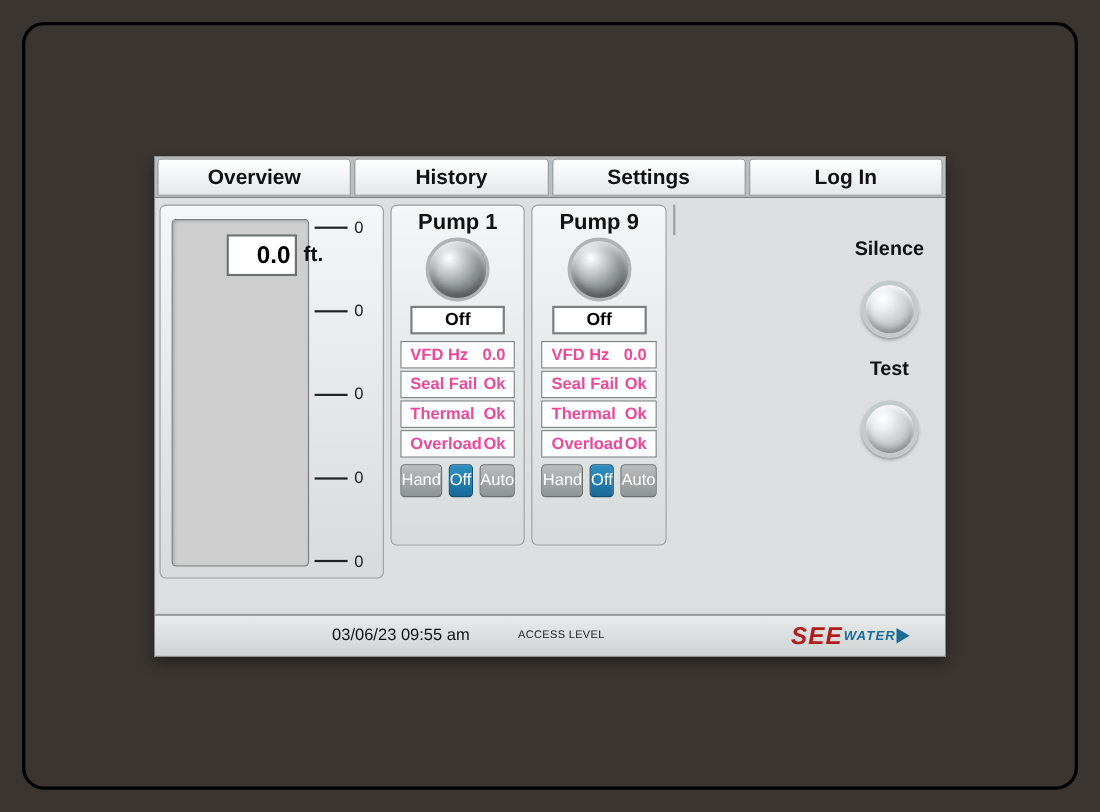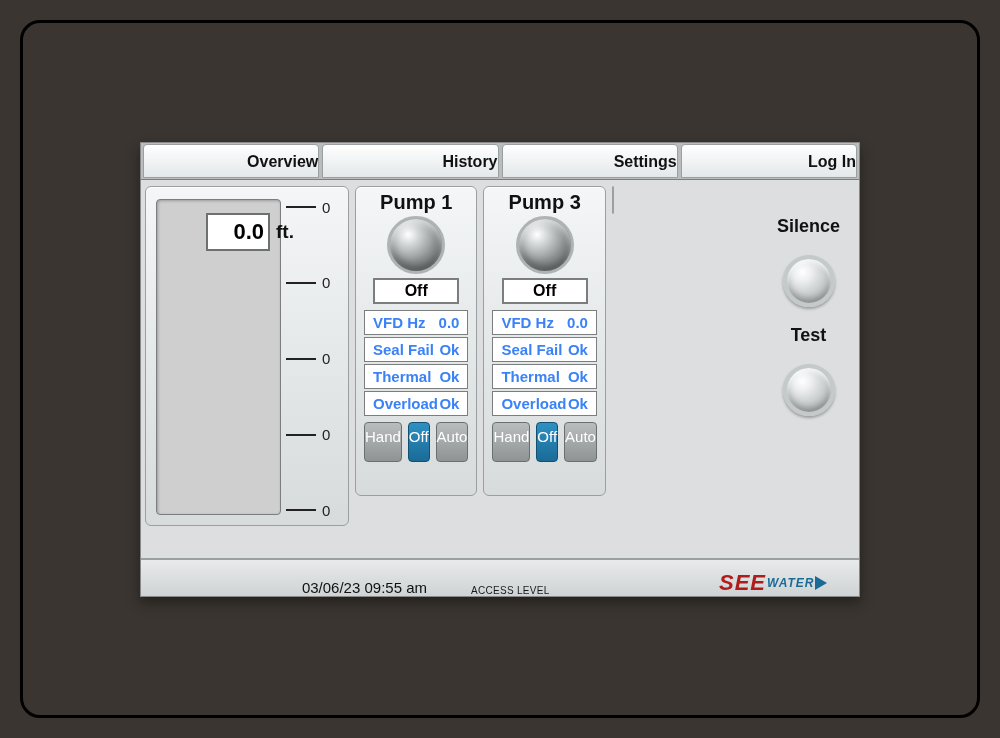--- a/index.html
+++ b/index.html
@@ -39,23 +39,23 @@
     background: #b9bdbd;
     border-bottom: 1px solid #7b7f7f;
   }
   .tab {
     flex: 1;
     height: 34px;
     background: linear-gradient(to bottom, #ffffff 0%, #f2f4f5 45%, #e4e8ea 100%);
     border: 1px solid #9aa0a1;
     border-radius: 4px 4px 0 0;
     font-weight: bold;
-    font-size: 16px;
+    font-size: 19px;
     color: #111;
-    text-align: right;
+    text-align: center;
     line-height: 34px;
     cursor: pointer;
   }
   
   .main {
     flex: 1;
     display: flex;
     gap: 6px;
     padding: 6px 8px 4px 4px;
   }
@@ -134,26 +134,26 @@
   .state-box {
     width: 86px; margin: 4px auto 6px auto;
     background: #fff; border: 2px solid #7a7e7e;
     font-weight: bold; font-size: 16px;
     padding: 2px 0;
   }
   .kv {
     display: flex; justify-content: space-between;
     background: #fff; border: 1px solid #7a7e7e;
     padding: 3px 8px; margin: 2px 0;
-    font-weight: bold; font-size: 15px; color:#3b82f6;
+    font-weight: bold; font-size: 15px; color:#ec4899;
   }
   .mode-row { display: flex; gap: 6px; margin-top: 6px; justify-content: center;}
   .mode-btn {
     flex:1; max-width: 56px;
-    height: 40px; border-radius: 4px;
+    height: 30px; border-radius: 4px;
     color: #fff; font-size: 15px;
     border: 1px solid #6b6f70;
     background: linear-gradient(to bottom, #b9bdbe, #8e9394);
     cursor: pointer;
     line-height: 28px;
   }
   .mode-btn.active { background: linear-gradient(to bottom, #2f90c3, #1a6b98); border-color:#11506f;}
   .msg-bar {
     height: 28px;
     background: linear-gradient(to bottom, #fbfbfb, #e4e7e8);
@@ -168,21 +168,21 @@
     background: radial-gradient(circle at 35% 30%, #ffffff 0%, #eef0f1 20%, #c8cccd 55%, #9aa0a1 100%);
     border: 4px solid #c4c9ca;
     box-shadow: 0 2px 3px rgba(0,0,0,0.3), inset 0 3px 4px rgba(255,255,255,0.8), inset 0 -4px 6px rgba(0,0,0,0.25);
     cursor: pointer;
   }
   
   .footer {
     height: 38px;
     background: linear-gradient(to bottom, #e8eaeb, #cfd3d4);
     border-top: 2px solid #9aa0a1;
-    display: flex; align-items: flex-end;
+    display: flex; align-items: center;
     font-size: 15px; color:#111;
   }
   .footer .dt { flex: 0 0 310px; text-align: right; padding-right: 24px;}
   .footer .acc { flex: 1; font-weight: normal; font-size: 10px; color:#1a1a1a; padding-left: 20px; letter-spacing:0.3px;}
   .footer .logo {
     flex: 0 0 140px; font-weight: 900; font-style: italic;
     font-size: 22px; color: #b01b1b; letter-spacing: 1px;
     display: flex; align-items: center; gap: 1px;
   }
   .footer .logo .water { font-size: 12px; color:#1a6b98; font-style: italic;}
@@ -260,21 +260,21 @@
                 <span>Ok</span>
               </div>
             <div class="mode-row">
               <div class="mode-btn">Hand</div>
               <div class="mode-btn active">Off</div>
               <div class="mode-btn">Auto</div>
             </div>
           </div>
 
           <div class="panel pump-panel">
-            <div class="pump-title">Pump 3</div>
+            <div class="pump-title">Pump 9</div>
             <div class="lamp"></div>
             <div class="state-box">Off</div>
             <div class="kv">
                 <span>VFD Hz</span>
                 <span>0.0</span>
               </div>
             <div class="kv">
                 <span>Seal Fail</span>
                 <span>Ok</span>
               </div>

